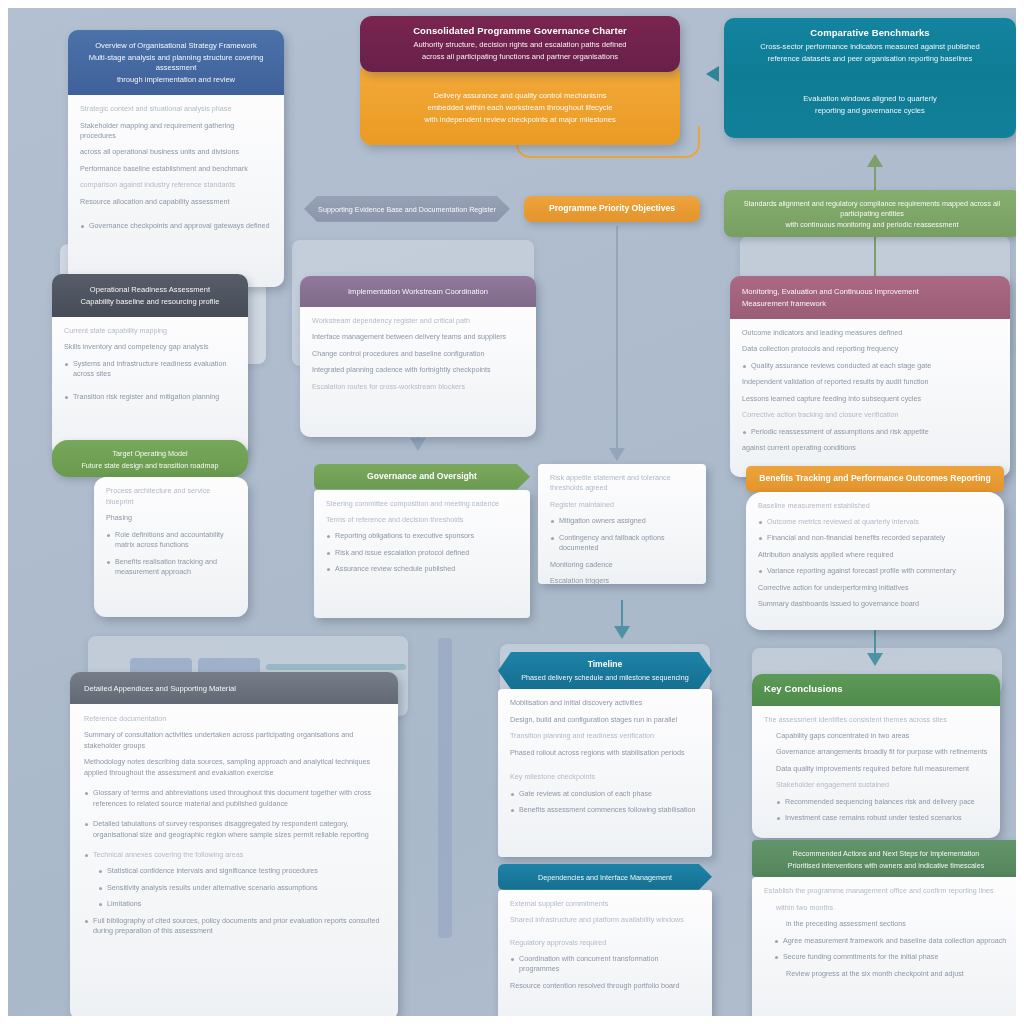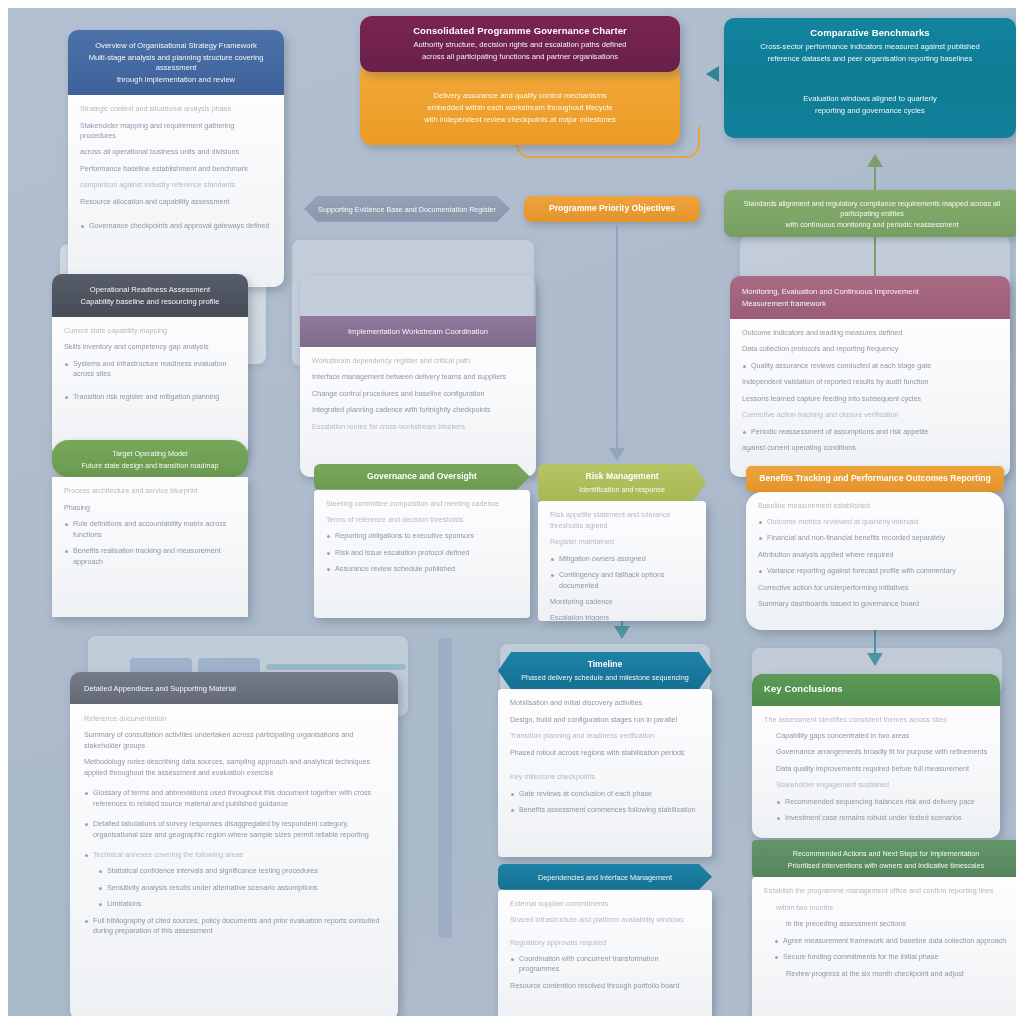--- a/index.html
+++ b/index.html
@@ -192,32 +192,32 @@
       <p class="b">Systems and infrastructure readiness evaluation across sites</p>
       <p class="b" style="margin-top:12px;">Transition risk register and mitigation planning</p>
     </div>
   </div>
 
   <div class="node" style="left:44px;top:432px;width:196px;">
     <div class="pill" style="background:linear-gradient(180deg,#76a75a 0%,#699a4f 100%);border-radius:16px;">
       <span class="t2">Target Operating Model</span>
       <span class="t2">Future state design and transition roadmap</span>
     </div>
-    <div class="card" style="border-radius:0;">
+    <div class="card" style="border-radius:12px;margin-left:42px;">
       <div class="body" style="height:120px;">
         <p class="faint">Process architecture and service blueprint</p>
         <p>Phasing</p>
         <p class="b">Role definitions and accountability matrix across functions</p>
         <p class="b">Benefits realisation tracking and measurement approach</p>
       </div>
     </div>
   </div>
 
   <div class="node card" style="left:292px;top:268px;width:236px;">
-    <div class="hdr" style="background:linear-gradient(180deg,#917a9b 0%,#7f6a8a 100%);margin-top:40px;">
+    <div class="hdr" style="background:linear-gradient(180deg,#917a9b 0%,#7f6a8a 100%);">
       <span class="t2">Implementation Workstream Coordination</span>
     </div>
     <div class="body" style="height:110px;">
       <p class="faint">Workstream dependency register and critical path</p>
       <p>Interface management between delivery teams and suppliers</p>
       <p>Change control procedures and baseline configuration</p>
       <p>Integrated planning cadence with fortnightly checkpoints</p>
       <p class="faint">Escalation routes for cross-workstream blockers</p>
     </div>
   </div>
@@ -248,24 +248,20 @@
         <p class="faint">Steering committee composition and meeting cadence</p>
         <p class="faint">Terms of reference and decision thresholds</p>
         <p class="b">Reporting obligations to executive sponsors</p>
         <p class="b">Risk and issue escalation protocol defined</p>
         <p class="b">Assurance review schedule published</p>
       </div>
     </div>
   </div>
 
   <div class="node" style="left:530px;top:456px;width:168px;">
-    <div class="pill chev" style="background:linear-gradient(180deg,#b6c464 0%,#a8b854 100%);border-radius:6px;">
-      <span class="t1">Risk Management</span>
-      <span class="t2">Identification and response</span>
-    </div>
     <div class="card" style="border-radius:4px;">
       <div class="body" style="height:100px;">
         <p class="faint">Risk appetite statement and tolerance thresholds agreed</p>
         <p class="faint">Register maintained</p>
         <p class="b">Mitigation owners assigned</p>
         <p class="b">Contingency and fallback options documented</p>
         <p>Monitoring cadence</p>
         <p>Escalation triggers</p>
       </div>
     </div>

